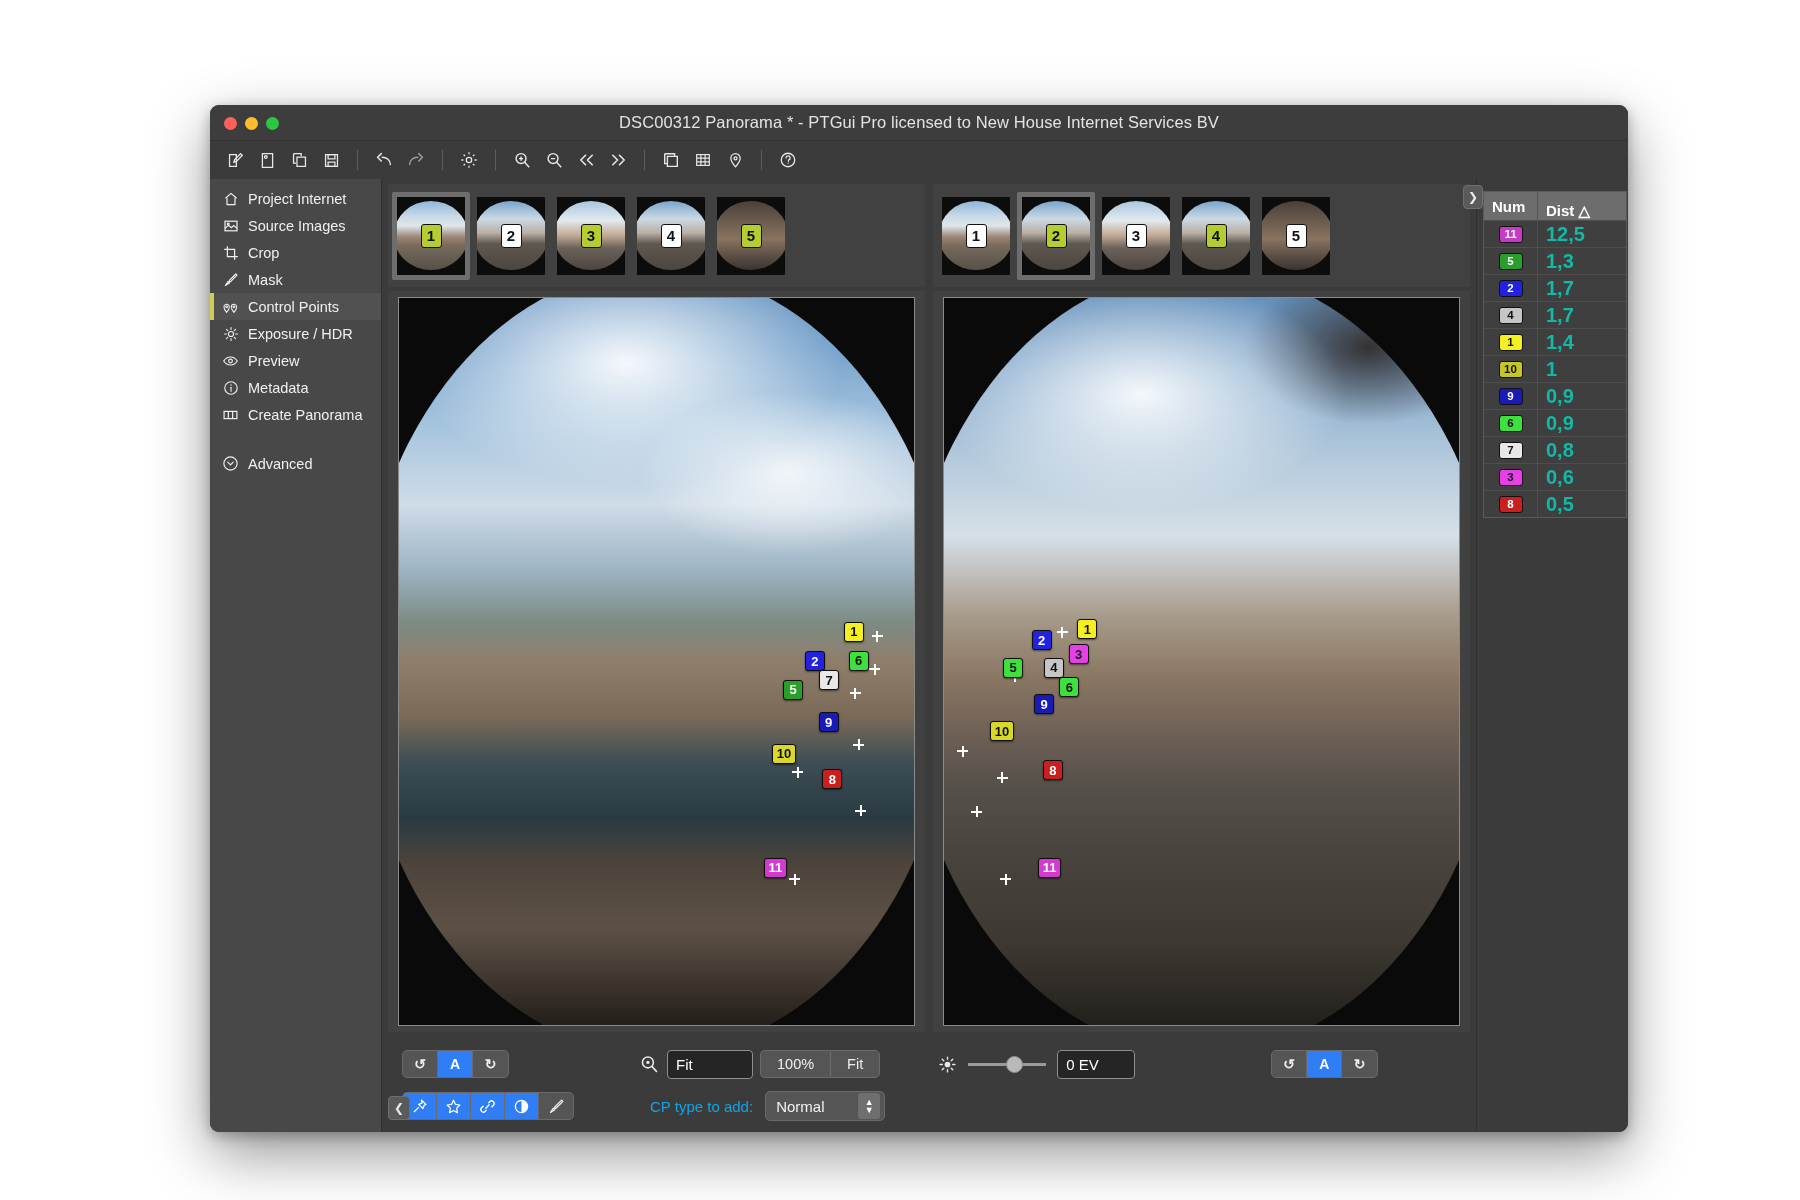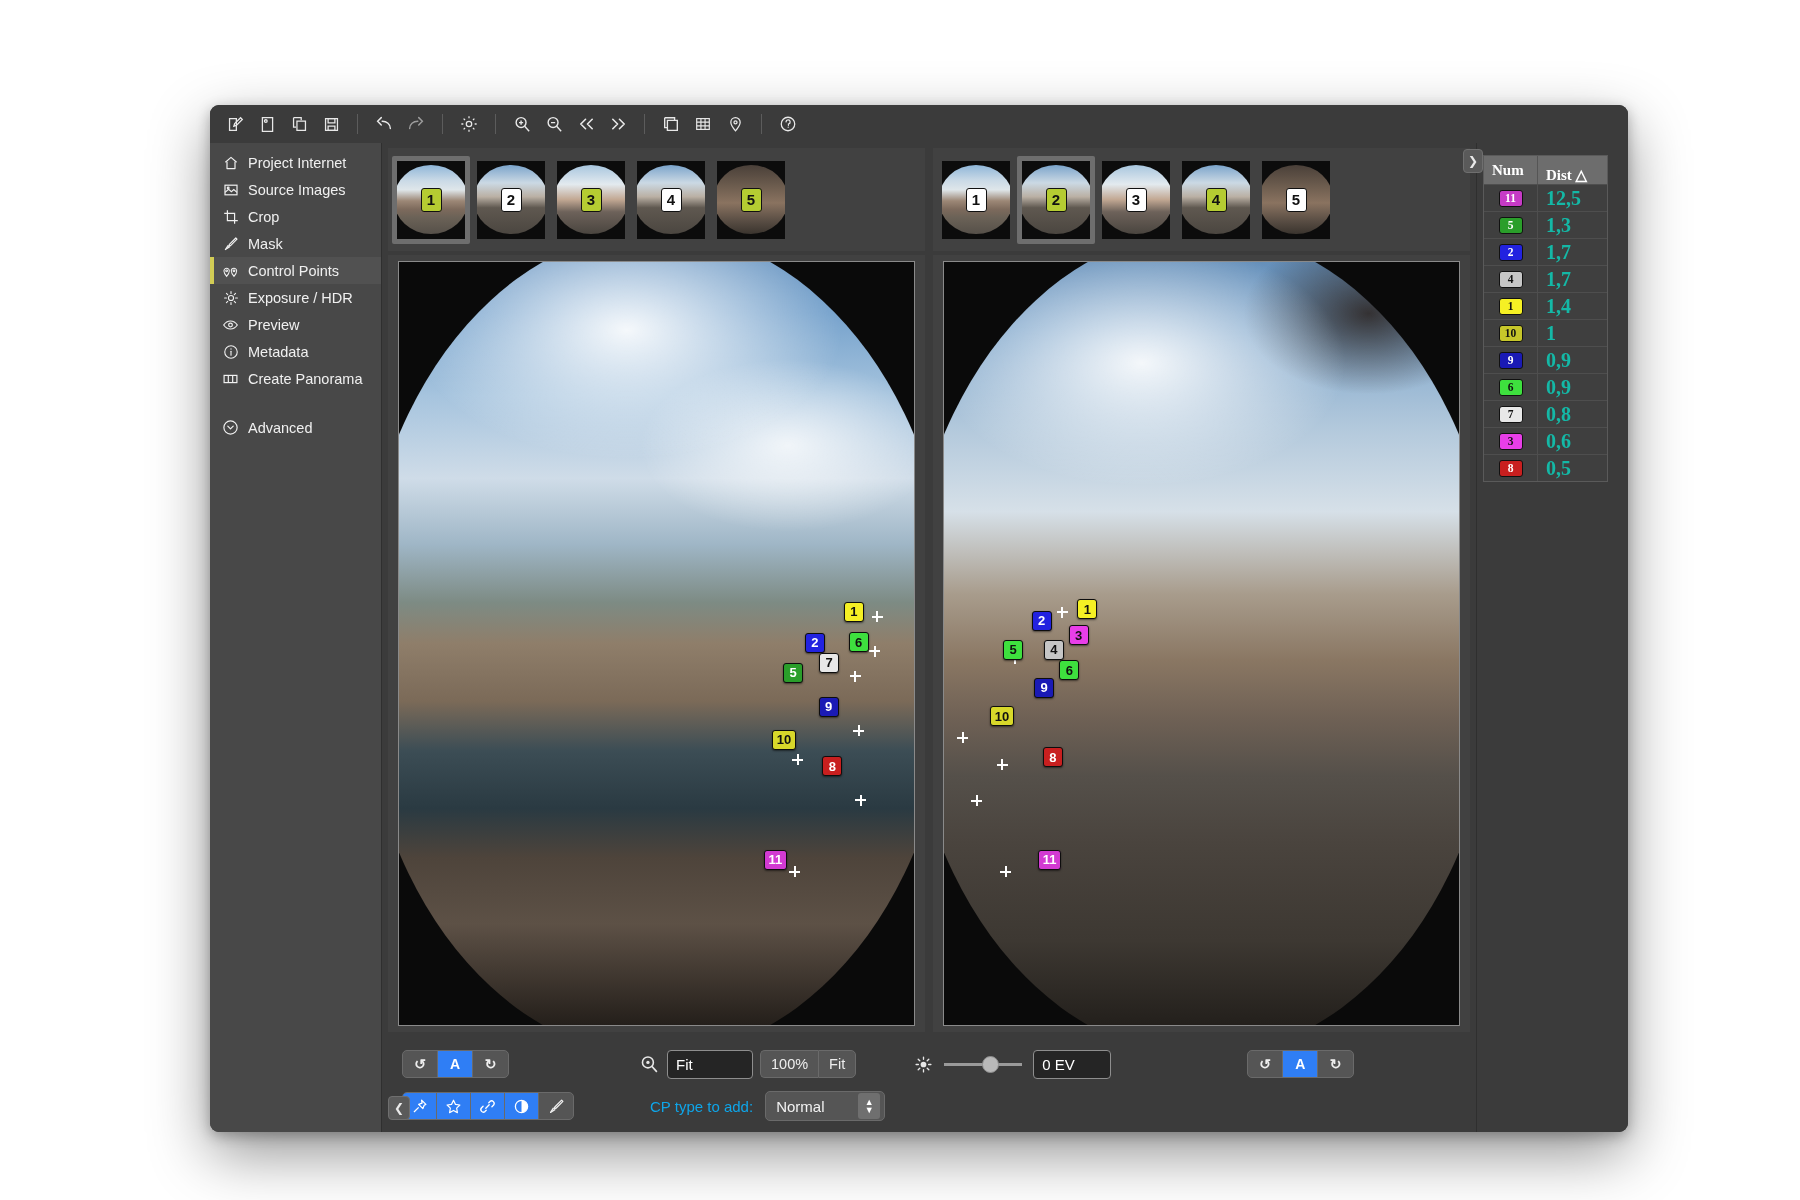--- a/index.html
+++ b/index.html
@@ -213,21 +213,21 @@
   .seg.small > div { width: 34px; }
 
   .field {
     background: #252525; border: 1px solid #8e8e8e; border-radius: 4px;
     height: 29px; color: #fff; font-size: 15px;
     display: flex; align-items: center; padding: 0 8px;
   }
   .btn {
     background: #555; border: 1px solid #6a6a6a; border-radius: 5px;
     height: 28px; color: #eee; font-size: 14.5px;
-    display: flex; align-items: center; justify-content: center; padding: 0 10px;
+    display: flex; align-items: center; justify-content: center; padding: 0 16px;
     cursor: default;
   }
   .btn-group { display: flex; }
   .btn-group .btn { border-radius: 0; border-right: none; }
   .btn-group .btn:first-child { border-radius: 5px 0 0 5px; }
   .btn-group .btn:last-child { border-radius: 0 5px 5px 0; border-right: 1px solid #6a6a6a; }
 
   .slider { width: 78px; height: 3px; background: #9a9a9a; position: relative; }
   .slider .knob {
     position: absolute; left: 48%; top: -7px;
@@ -264,21 +264,21 @@
     position: relative;
     padding-top: 6px;
   }
   #expand-btn {
     position: absolute; left: -14px; top: 6px;
     width: 20px; height: 24px; background: #5a5a5a;
     border: 1px solid #6f6f6f; border-radius: 4px;
     display: flex; align-items: center; justify-content: center;
     color: #eaeaea; font-size: 12px; z-index: 10; cursor: default;
   }
-  #cptable { width: 125px; margin: 6px 16px 0 6px; border: 1px solid #5a5a5a; font-family: Liberation Serif, serif; }
+  #cptable { width: 144px; margin: 6px 16px 0 6px; border: 1px solid #5a5a5a; }
   .th-row { display: flex; background: #6d6d6d; height: 28px; }
   .th {
     color: #fff; font-size: 15px; font-weight: bold;
     display: flex; align-items: center; padding-left: 8px;
     border-right: 1px solid #555;
   }
   .th.num { width: 54px; }
   .th.dist { flex: 1; gap: 5px; border-right: none; align-items: flex-end; }
   .tr { display: flex; height: 27px; border-top: 1px solid #4e4e4e; background: #3f3f3f; }
   .td-num {
@@ -296,20 +296,28 @@
     color: #14b8a6; font-size: 20px; font-weight: bold;
   }
 
   svg { display: block; }
 </style>
 </head>
 <body>
 
 <div id="window">
 
+  <div id="titlebar">
+    <div class="traffic">
+      <div class="tl red"></div>
+      <div class="tl yellow"></div>
+      <div class="tl green"></div>
+    </div>
+    <div id="title-text">DSC00312 Panorama * - PTGui Pro licensed to New House Internet Services BV</div>
+  </div>
 
   <div id="toolbar">
     <div class="tb-btn">
       <svg width="17" height="17" viewBox="0 0 20 20" fill="none" stroke="#e8e8e8" stroke-width="1.5">
         <path d="M3 3h8v14H3z"></path>
           <path d="M16 2l2 2-7 7-3 1 1-3z" fill="none"></path>
       </svg>
     </div>
     <div class="tb-btn">
       <svg width="17" height="17" viewBox="0 0 20 20" fill="none" stroke="#e8e8e8" stroke-width="1.5">

